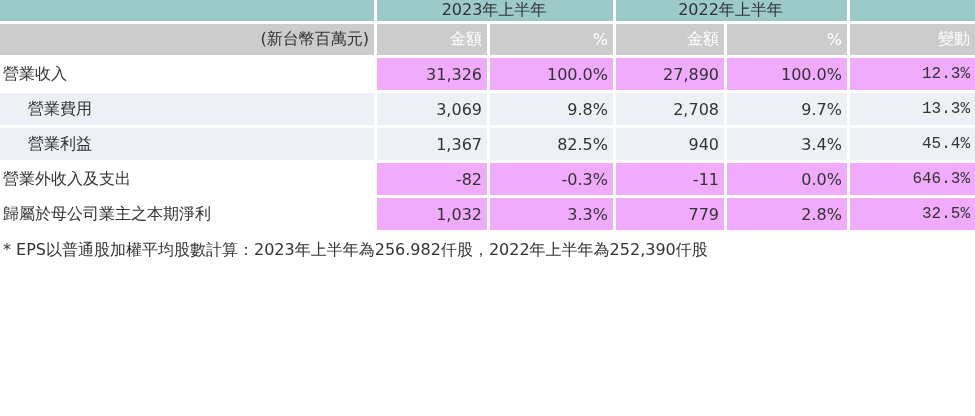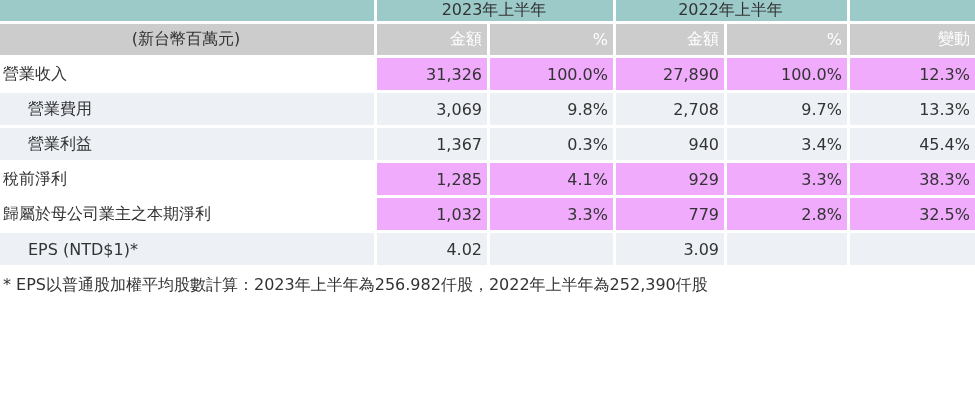--- a/index.html
+++ b/index.html
@@ -20,25 +20,25 @@
   }
   table.fin td{
     box-sizing:border-box;
     height:35px;
     padding:0 5px 0 3px;
     vertical-align:middle;
     border-right:3px solid #fff;
     border-bottom:3px solid #fff;
     overflow:hidden;white-space:nowrap;
   }
-  table.fin td:last-child{border-right:none;}
+  table.fin td:last-child{border-right:none;font-family:Liberation Mono, monospace;}
   tr.group-row td{background:var(--teal);height:20px;}
   tr.group-row td.group-label{text-align:center;color:var(--ink);}
   tr.colhead-row td{background:var(--gray);height:34px;}
-  tr.colhead-row td.unit{color:var(--ink);text-align:center;}
+  tr.colhead-row td.unit{color:var(--ink);text-align:right;}
   tr.colhead-row td.num{color:var(--light);text-align:right;}
   tbody td.lbl{text-align:left;background:#fff;}
   tbody td.num{text-align:right;background:#f0abfc;}
   tbody tr.tint td{background:var(--tint);padding-left:28px;}
   .footnote{
     margin-top:7px;
     padding-left:3px;
     font-size:16px;color:var(--ink);
     white-space:nowrap;
   }
@@ -84,45 +84,37 @@
       <td class="lbl">營業費用</td>
       <td class="num">3,069</td>
       <td class="num">9.8%</td>
       <td class="num">2,708</td>
       <td class="num">9.7%</td>
       <td class="num">13.3%</td>
     </tr>
     <tr class="tint">
       <td class="lbl">營業利益</td>
       <td class="num">1,367</td>
-      <td class="num">0.3%</td>
+      <td class="num">82.5%</td>
       <td class="num">940</td>
       <td class="num">3.4%</td>
       <td class="num">45.4%</td>
     </tr>
     <tr>
-      <td class="lbl">稅前淨利</td>
-      <td class="num">1,285</td>
-      <td class="num">4.1%</td>
-      <td class="num">929</td>
-      <td class="num">3.3%</td>
-      <td class="num">38.3%</td>
+      <td class="lbl">營業外收入及支出</td>
+      <td class="num">-82</td>
+      <td class="num">-0.3%</td>
+      <td class="num">-11</td>
+      <td class="num">0.0%</td>
+      <td class="num">646.3%</td>
     </tr>
     <tr>
       <td class="lbl">歸屬於母公司業主之本期淨利</td>
       <td class="num">1,032</td>
       <td class="num">3.3%</td>
       <td class="num">779</td>
       <td class="num">2.8%</td>
       <td class="num">32.5%</td>
     </tr>
-    <tr class="tint">
-      <td class="lbl">EPS (NTD$1)*</td>
-      <td class="num">4.02</td>
-      <td class="num"></td>
-      <td class="num">3.09</td>
-      <td class="num"></td>
-      <td class="num"></td>
-    </tr>
   </tbody>
 </table>
 
 <div class="footnote">* EPS以普通股加權平均股數計算：2023年上半年為256.982仟股，2022年上半年為252,390仟股</div>
 
 </body></html>

